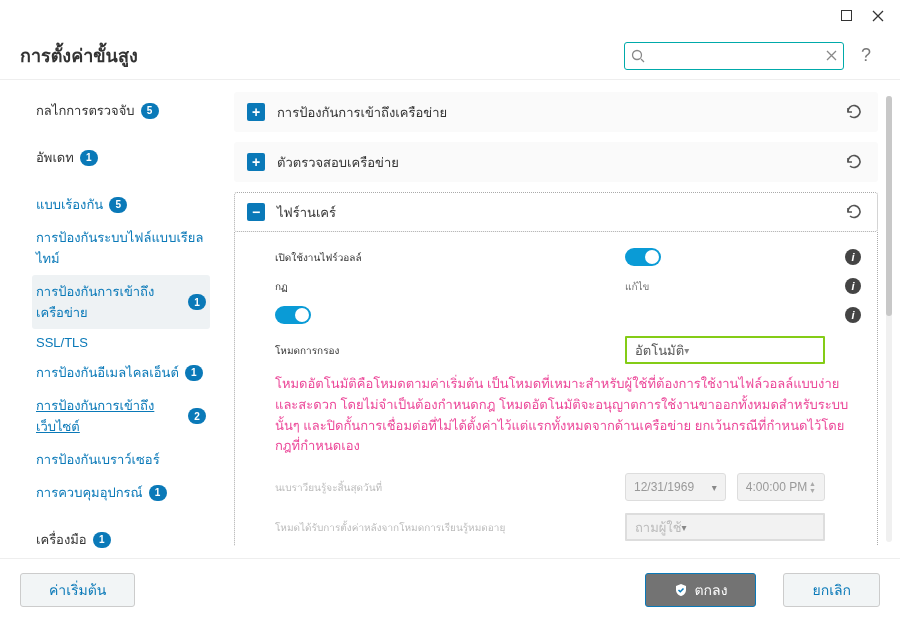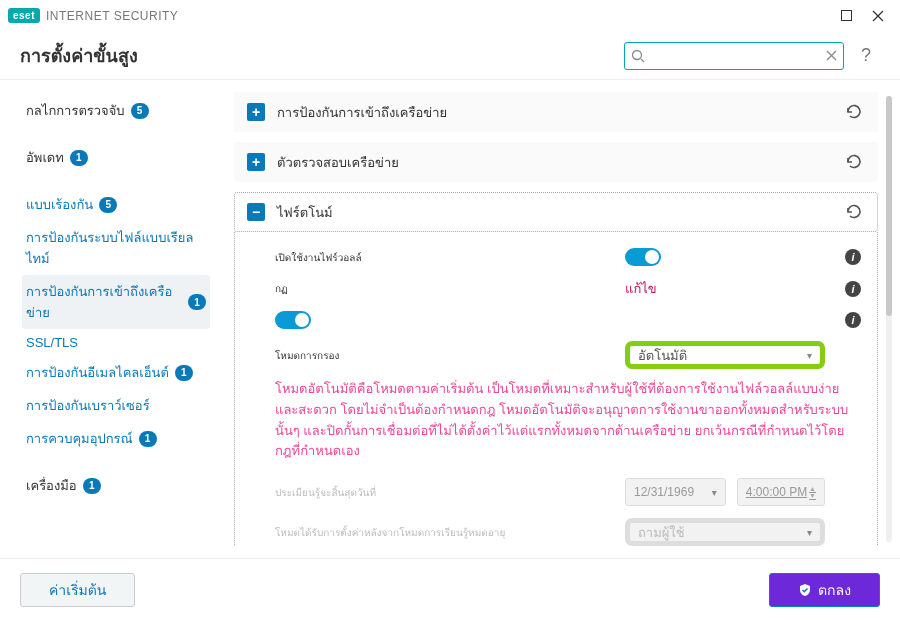--- a/index.html
+++ b/index.html
@@ -16,21 +16,21 @@
     
     .header { height: 48px; display: flex; align-items: center; padding: 0 20px; border-bottom: 1px solid #eee; }
     .header h1 { font-size: 18px; font-weight: 700; color: #333; }
     .search { margin-left: auto; width: 220px; height: 28px; border: 1px solid #0aa; border-radius: 3px; display: flex; align-items: center; padding: 0 6px; }
     .search input { border: 0; outline: 0; flex: 1; font-size: 12px; }
     .help { width: 28px; text-align: center; font-size: 18px; color: #777; margin-left: 8px; cursor: pointer; }
 
     .body { display: flex; height: calc(620px - 32px - 48px - 62px); }
 
     
-    .sidebar { width: 220px; padding: 14px 10px 10px 22px; overflow-y: auto; font-size: 13px; }
+    .sidebar { width: 220px; padding: 14px 10px 10px 32px; overflow-y: auto; font-size: 13px; }
     .sideitem { display: flex; align-items: center; padding: 6px 4px; color: #333; cursor: pointer; gap: 6px;}
     .sideitem.sub { padding-left: 4px; }
     .sideitem.toplevel { margin-top: 14px; }
     .sideitem .lbl { flex: 0 1 auto; }
     .sideitem.link .lbl { color: #0a79b8; }
     .sideitem.link.under .lbl { text-decoration: underline; }
     .sideitem.active { background: #eef2f4; border-radius: 3px; }
     .sideitem.active .lbl { color: #0a79b8; }
     .pill { display: inline-flex; min-width: 18px; height: 16px; padding: 0 5px; border-radius: 8px; background: #0a79b8; color: #fff; font-size: 10px; align-items: center; justify-content: center; font-weight: bold; }
 
@@ -48,46 +48,42 @@
     .revert { width: 22px; height: 22px; color: #555; display:flex; align-items:center; justify-content:center; cursor:pointer;}
 
     .panel{ border:1px dotted #aaa; border-top:none; border-radius: 0 0 3px 3px; margin-top:-10px; margin-bottom:10px; padding: 10px 14px 10px 40px;}
     .row{ display:flex; align-items:center; padding:6px 0; gap:10px;}
     .row .rlabel{ width:340px; color:#333; font-size:10px;}
     .row.disabled .rlabel, .row.disabled .rvalue{ color:#bbb; }
     .row .rcontrol{ width:200px; display:flex; align-items:center;}
     .row .rinfo{ width:20px; text-align:center; color:#444; margin-left:auto;}
     .toggle{ width:36px; height:18px; border-radius:9px; background:#0a9bd6; position:relative; cursor:pointer;}
     .toggle::after{ content:""; position:absolute; right:2px; top:2px; width:14px; height:14px; background:#fff; border-radius:50%;}
-    .linkval{ color:#be185d; cursor:pointer; font-size:13px;}
-    .select{ width:200px; height:28px; border:5px solid #84cc16; border-radius:7px; display:flex; align-items:center; padding:0 8px; color:#555; font-size:13px; justify-content:space-between; cursor:pointer;}
+    .linkval{ color:#737373; cursor:pointer; font-size:10px;}
+    .select{ width:200px; height:28px; border:2px solid #84cc16; border-radius:1px; display:flex; align-items:center; padding:0 8px; color:#555; font-size:13px; cursor:pointer;}
     .select.disabled{ background:#f2f2f2; color:#999; border-color:#ddd;}
     .desc{ font-size:13px; color:#ec4899; line-height:1.6; padding: 4px 10px 10px 0;}
 
     .dateinp{ width:110px; height:28px; border:1px solid #ddd; background:#f2f2f2; color:#999; border-radius:3px; display:flex; align-items:center; padding:0 8px; font-size:12px; justify-content:space-between;}
-    .timeinp{ width:96px;text-decoration:underline; }
+    .timeinp{ width:96px; }
 
     
     .footer { height: 62px; display:flex; align-items:center; padding: 0 20px; border-top: 1px solid #eee; gap:27px; }
     .btn{ height:34px; padding:0 28px; border-radius:3px; border:1px solid #ccc; background:#f2f5f6; color:#0a79b8; font-size:14px; display:flex; align-items:center; gap:6px; cursor:pointer;}
-    .btn.primary{ background:#6d28d9; color:#fff; border-color:#0a79b8;}
+    .btn.primary{ background:#737373; color:#fff; border-color:#0a79b8;}
     .spacer{ flex:1;}
 
     .chev{ font-size:10px; color:#888;}
     .info-i{ display:inline-flex; width:16px; height:16px; border-radius:50%; background:#444; color:#fff; font-size:11px; align-items:center; justify-content:center; font-weight:bold; font-style:italic;}
     .spinbtns{ display:flex; flex-direction:column; font-size:7px; line-height:7px; color:#aaa; }
   </style>
 </head>
 <body>
 
 <div class="titlebar">
-  <div class="logo">
-    <span class="logo-badge">eset</span>
-    <span class="logo-badge2">INTERNET SECURITY</span>
-  </div>
   <div class="winbtns">
     <div class="winbtn">
       <svg width="11" height="11">
           <rect x="0.5" y="0.5" width="10" height="10" fill="none" stroke="#333" stroke-width="1"></rect>
         </svg>
     </div>
     <div class="winbtn">
       <svg width="12" height="12">
           <path d="M1 1 L11 11 M11 1 L1 11" stroke="#333" stroke-width="1.3"></path>
         </svg>
@@ -132,20 +128,24 @@
         <span class="lbl">การป้องกันการเข้าถึงเครือข่าย</span>
         <span class="pill">1</span>
       </div>
     <div class="sideitem sub link">
         <span class="lbl">SSL/TLS</span>
       </div>
     <div class="sideitem sub link">
         <span class="lbl">การป้องกันอีเมลไคลเอ็นต์</span>
         <span class="pill">1</span>
       </div>
+    <div class="sideitem sub link under">
+        <span class="lbl">การป้องกันการเข้าถึงเว็บไซต์</span>
+        <span class="pill">2</span>
+      </div>
     <div class="sideitem sub link">
         <span class="lbl">การป้องกันเบราว์เซอร์</span>
       </div>
     <div class="sideitem sub link">
         <span class="lbl">การควบคุมอุปกรณ์</span>
         <span class="pill">1</span>
       </div>
     <div class="sideitem toplevel">
         <span class="lbl">เครื่องมือ</span>
         <span class="pill">1</span>
@@ -172,21 +172,21 @@
       <span class="revert">
             <svg width="18" height="16">
               <path d="M3 8 A6 6 0 1 1 5 12" fill="none" stroke="#555" stroke-width="1.6"></path>
               <path d="M3 4 L3 8 L7 8" fill="none" stroke="#555" stroke-width="1.6"></path>
             </svg>
           </span>
     </div>
 
     <div class="section open">
       <span class="sq">−</span>
-      <span class="title">ไฟร์ตโนม์</span>
+      <span class="title">ไฟร์านเคร์</span>
       <span class="revert">
             <svg width="18" height="16">
               <path d="M3 8 A6 6 0 1 1 5 12" fill="none" stroke="#555" stroke-width="1.6"></path>
               <path d="M3 4 L3 8 L7 8" fill="none" stroke="#555" stroke-width="1.6"></path>
             </svg>
           </span>
     </div>
 
     <div class="panel">
 
@@ -220,21 +220,21 @@
             <span>อัตโนมัติ</span>
             <span class="chev">▾</span>
           </span>
         </span>
         <span class="rinfo"></span>
       </div>
 
       <div class="desc">โหมดอัตโนมัติคือโหมดตามค่าเริ่มต้น เป็นโหมดที่เหมาะสำหรับผู้ใช้ที่ต้องการใช้งานไฟล์วอลล์แบบง่ายและสะดวก โดยไม่จำเป็นต้องกำหนดกฎ โหมดอัตโนมัติจะอนุญาตการใช้งานขาออกทั้งหมดสำหรับระบบนั้นๆ และปิดกั้นการเชื่อมต่อที่ไม่ได้ตั้งค่าไว้แต่แรกทั้งหมดจากด้านเครือข่าย ยกเว้นกรณีที่กำหนดไว้โดยกฎที่กำหนดเอง</div>
 
       <div class="row disabled">
-        <span class="rlabel">ประเมียนรู้จะสิ้นสุดวันที่</span>
+        <span class="rlabel">นเบราวียนรู้จะสิ้นสุดวันที่</span>
         <span class="rcontrol" style="gap:11px;">
           <span class="dateinp">
             <span>12/31/1969</span>
             <span class="chev">▾</span>
           </span>
           <span class="dateinp timeinp">
             <span>4:00:00 PM</span>
             <span class="spinbtns">
                   <span>▲</span>
                   <span>▼</span>
@@ -268,13 +268,16 @@
       <span>ค่าเริ่มต้น</span>
     </div>
   <div class="spacer"></div>
   <div class="btn primary">
     <svg width="14" height="14">
         <path d="M7 1 L12 3 V7 C12 10 9.5 12.5 7 13 C4.5 12.5 2 10 2 7 V3 Z" fill="#fff"></path>
         <path d="M4.5 7 L6.3 8.8 L9.5 5.5" stroke="#0a79b8" stroke-width="1.5" fill="none"></path>
       </svg>
     <span>ตกลง</span>
   </div>
+  <div class="btn">
+      <span>ยกเลิก</span>
+    </div>
 </div>
 
 </body></html>

